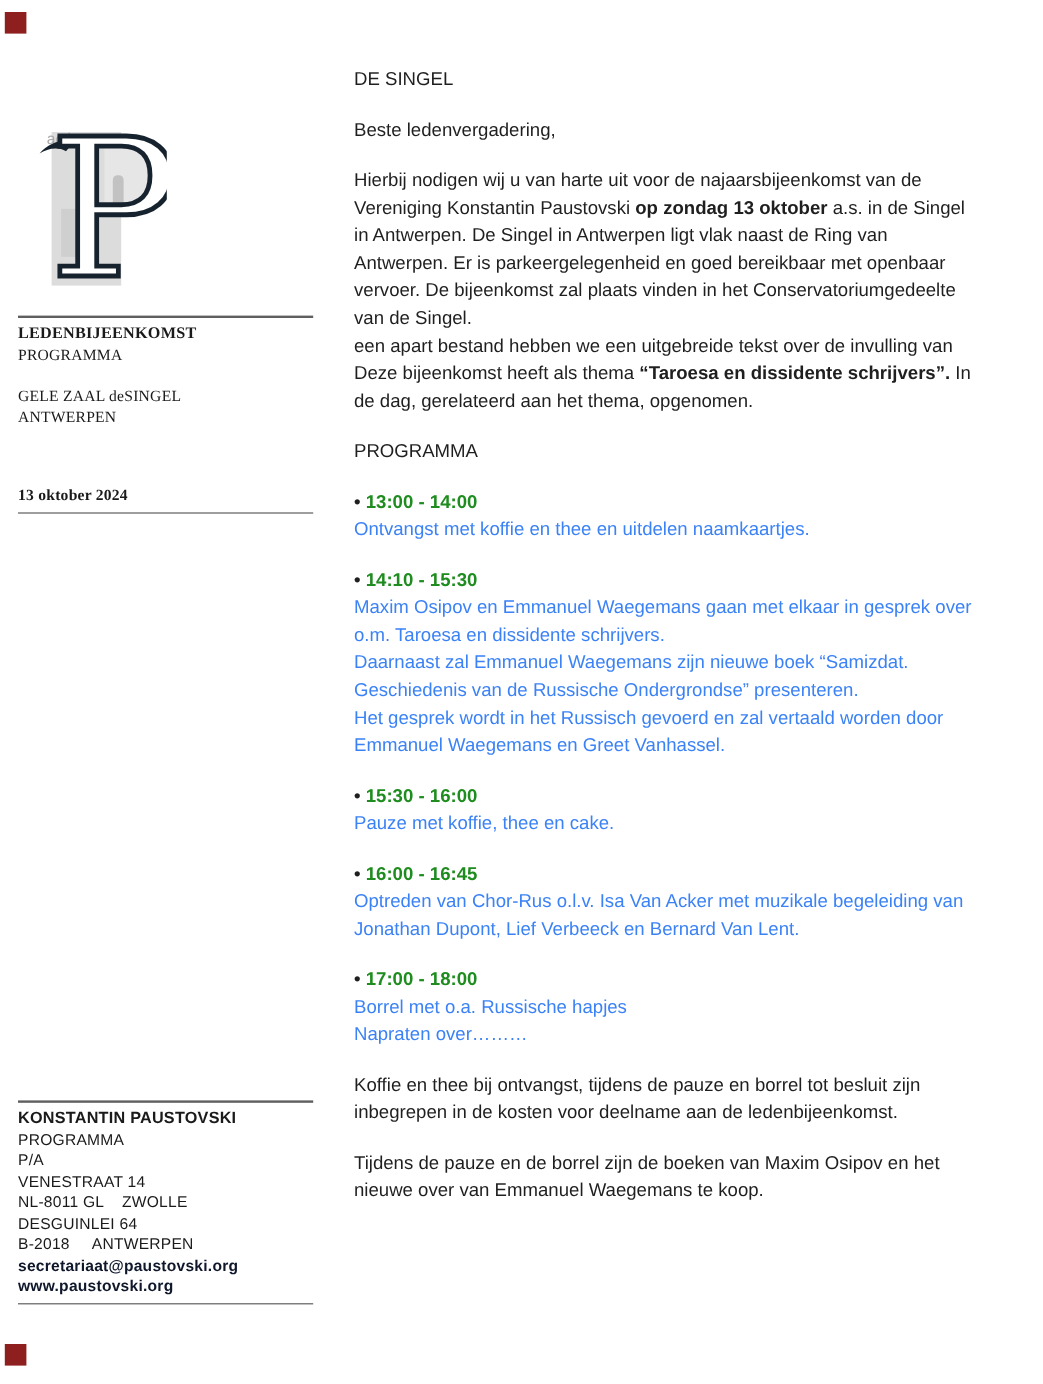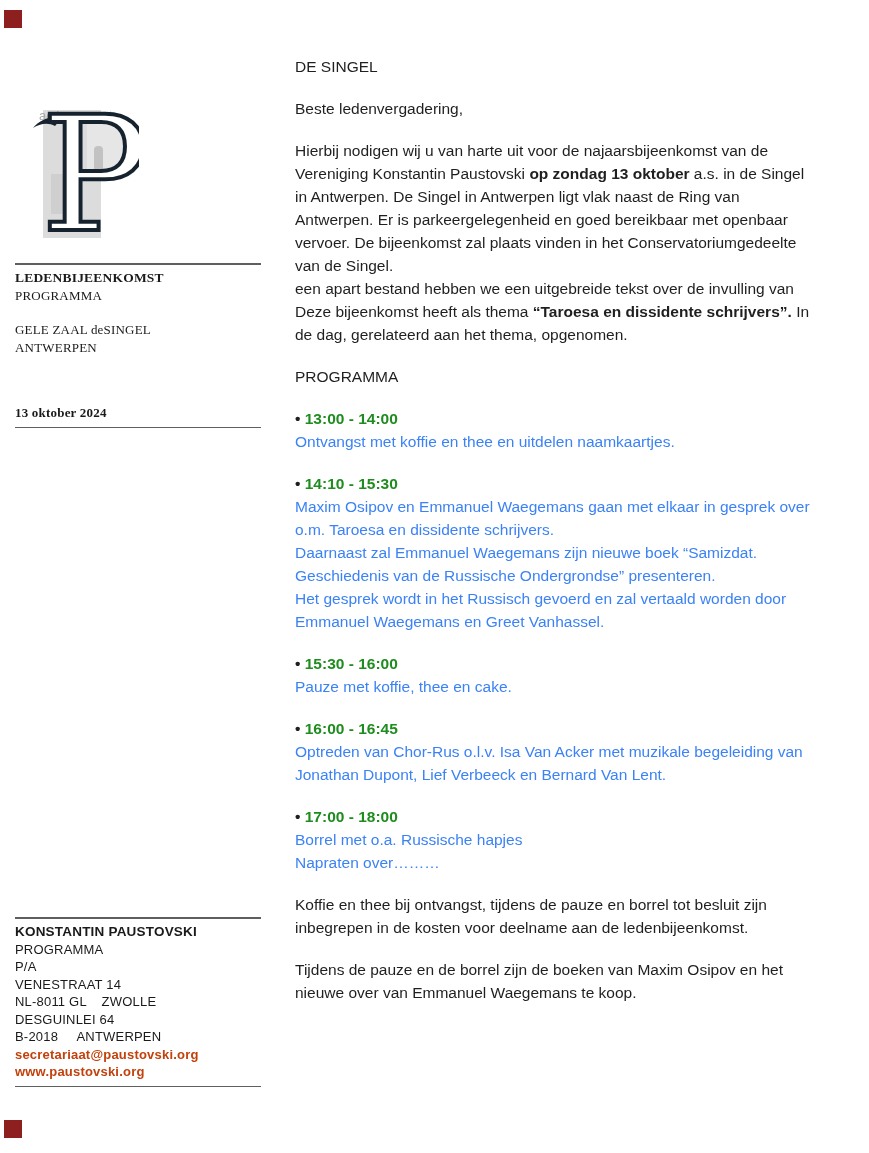--- a/index.html
+++ b/index.html
@@ -20,21 +20,21 @@
   
   .sidebar-block { position:absolute; left:15px; width:246px; font-size:13px; line-height:17.5px; color:#1a1a1a; letter-spacing:.2px; }
   .sidebar-event { top:263px;font-family:Liberation Serif, serif; }
   .sidebar-org { top:917px; }
   .rule { border-top:2px solid #5f5f5f; height:0; }
   .sidebar-block .rule.thin { border-top-width:1.5px; }
   .sidebar-block .body { padding:4px 0 5px 0; }
   .sb-title { font-weight:bold; font-size:13.5px; }
   .sb-line { white-space:pre; }
   .sb-spacer { height:17px; }
-  .green-link { color:#c2410c; font-weight:bold; text-decoration:none; display:block; white-space:pre; }
+  .green-link { color:#0f172a; font-weight:bold; text-decoration:none; display:block; white-space:pre; }
 
   
   .main { position:absolute; left:295px; top:55px; width:552px; font-size:15.5px; line-height:23px; }
   .line { white-space:pre; }
   .block { margin-top:19px; }
   .block.tight { margin-top:0; }
   .bold { font-weight:bold;margin-top:48px; }
   .time-line { font-weight:bold; color:#1e8c1e; }
   .time-line .bullet { color:#1f1f1f; font-weight:bold; }
   .desc { color:#3b82f6; font-weight:normal; }

